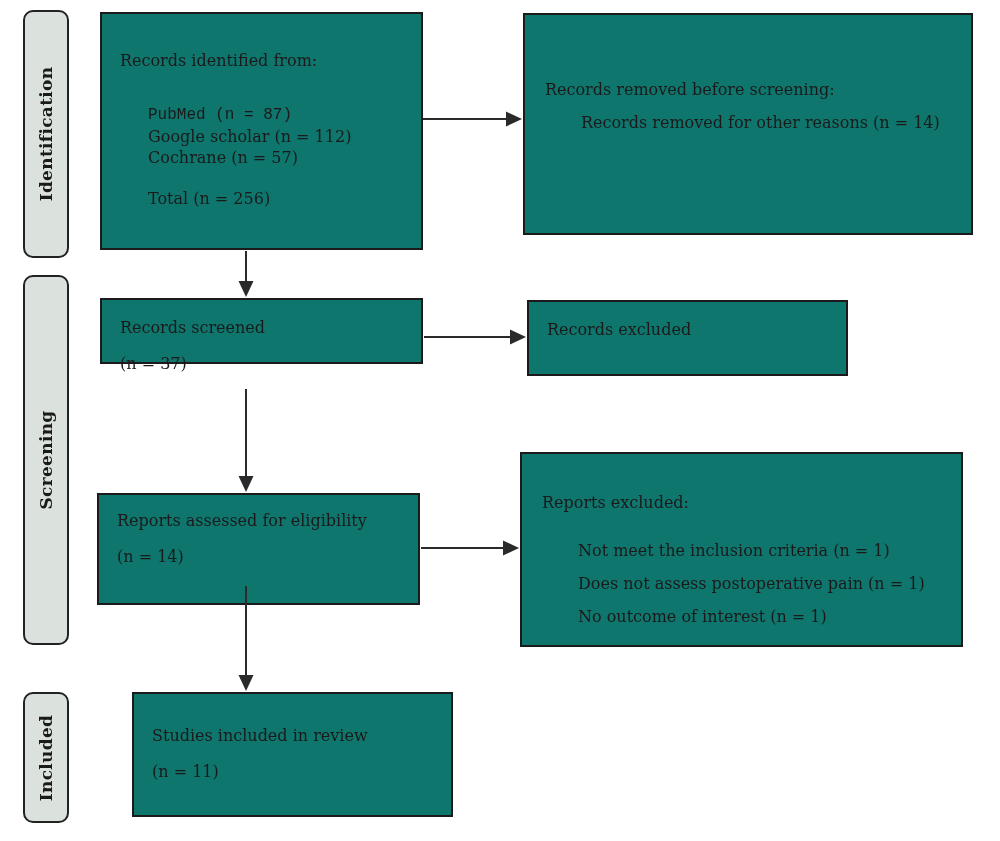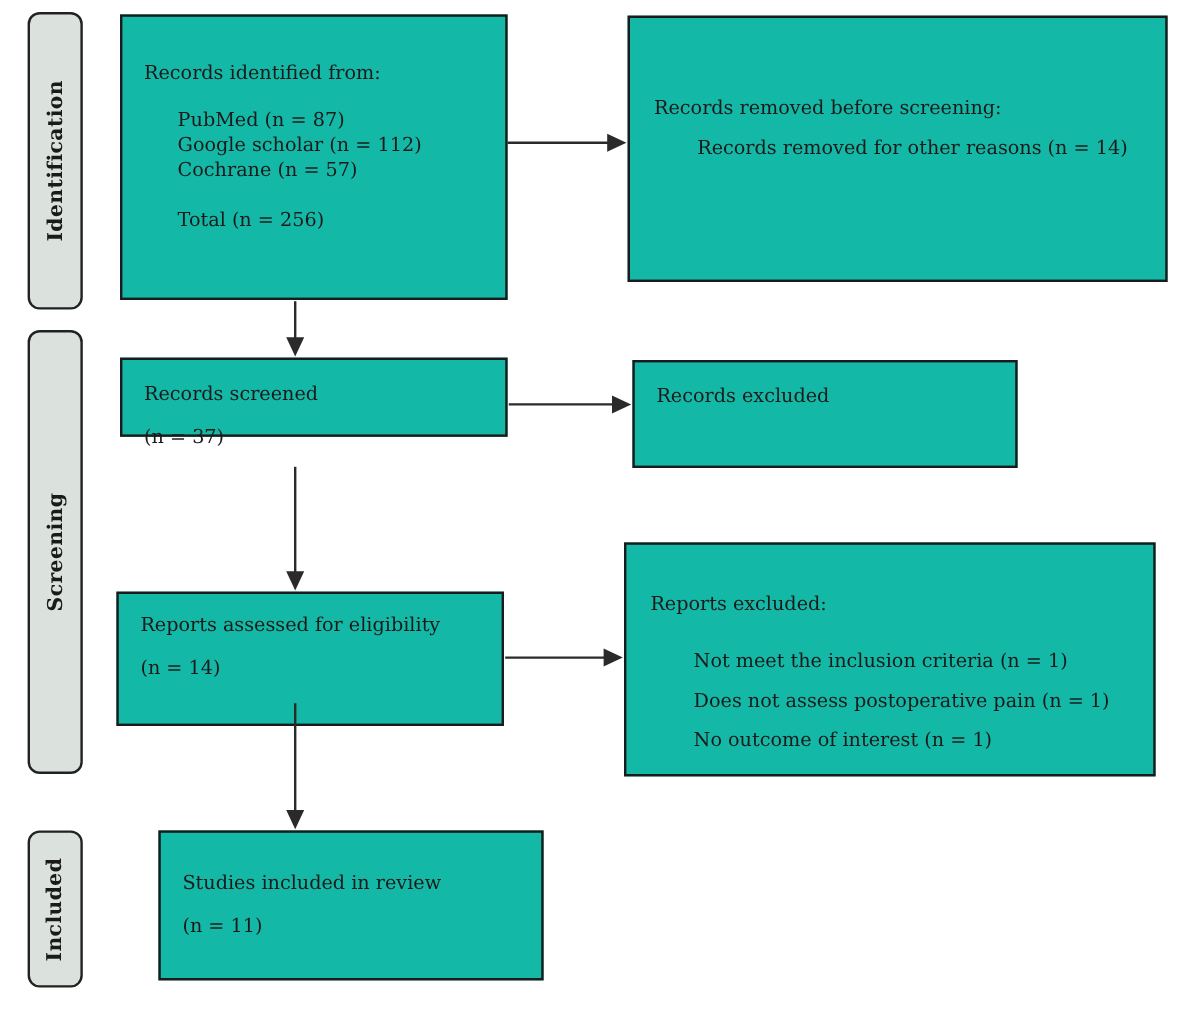--- a/index.html
+++ b/index.html
@@ -31,29 +31,29 @@
   .stage-pill .vlabel {
     transform: rotate(-90deg);
     white-space: nowrap;
     font-weight: bold;
     font-size: 17px;
     letter-spacing: 0.3px;
   }
   .node {
     position: absolute;
     border: 2px solid #1b1b1b;
-    background: #14b8a6;
+    background: #0f766e;
     box-sizing: border-box;
     font-size: 16px;
     line-height: 1.3;
   }
   .node .title { white-space: nowrap; }
   .node .indent { margin-left: 28px; }
   .node .indent-lg { margin-left: 36px; }
-  .gap-lg { margin-top: 18px; }
+  .gap-lg { margin-top: 34px; font-family: Liberation Mono, monospace; }
   .gap-md { margin-top: 20px; }
   .gap-sm { margin-top: 15px; }
   .line-tight div { line-height: 21px; }
   .line-loose div { line-height: 33px; }
   .arrow-layer {
     position: absolute;
     left: 0; top: 0;
     width: 1000px;
     height: 841px;
     pointer-events: none;
@@ -93,21 +93,21 @@
   <div class="node line-loose" id="box-removed" style="left:523px; top:13px; width:450px; height:222px;">
     <div class="title">Records removed before screening:</div>
     <div class="indent-lg">Records removed for other reasons (n = 14)</div>
   </div>
 
   <div class="node" id="box-screened" style="left:100px; top:298px; width:323px; height:66px;">
     <div class="title">Records screened</div>
     <div class="gap-sm">(n = 37)</div>
   </div>
 
-  <div class="node" id="box-excluded" style="left:527px; top:300px; width:321px; height:90px;">
+  <div class="node" id="box-excluded" style="left:527px; top:300px; width:321px; height:76px;">
     <div class="title">Records excluded</div>
   </div>
 
   <div class="node" id="box-assessed" style="left:97px; top:493px; width:323px; height:112px;">
     <div class="title">Reports assessed for eligibility</div>
     <div class="gap-sm">(n = 14)</div>
   </div>
 
   <div class="node line-loose" id="box-reports-excluded" style="left:520px; top:452px; width:443px; height:195px;">
     <div class="title">Reports excluded:</div>

